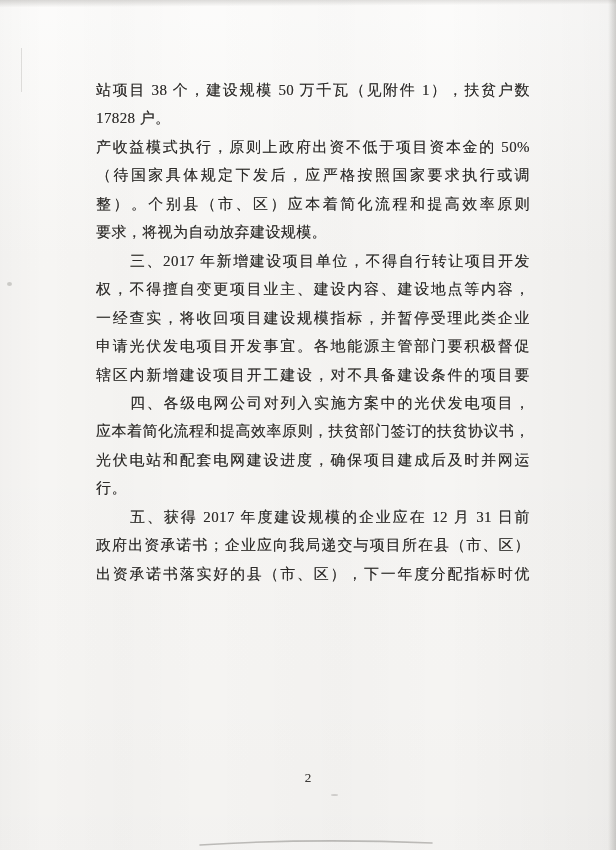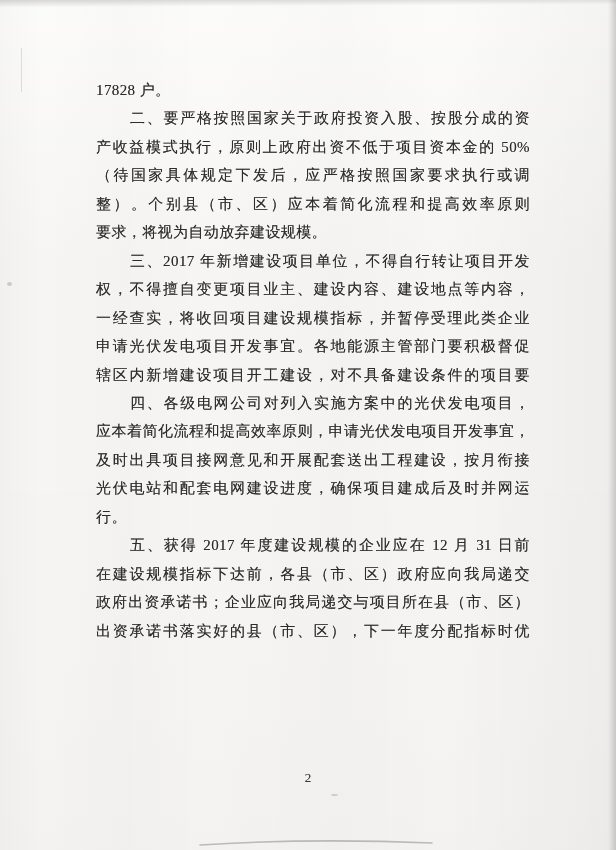--- a/index.html
+++ b/index.html
@@ -85,37 +85,35 @@
   <div class="right-edge"></div>
   <div class="left-streak"></div>
   <div class="speck"></div>
   <div class="speck2"></div>
 
   <svg class="bottom-curve" width="250" height="16" viewBox="0 0 250 16">
     <path d="M 10 11 Q 120 4 242 9" fill="none" stroke="rgba(120,118,114,0.45)" stroke-width="1.6" stroke-linecap="round"></path>
   </svg>
 
   <div class="textblock">
+    <div class="line fill">站项目 38 个，建设规模 50 万千瓦（见附件 1），扶贫户数</div>
     <div class="line">17828 户。</div>
-    <div class="line fill indent">二、要严格按照国家关于政府投资入股、按股分成的资</div>
     <div class="line fill">产收益模式执行，原则上政府出资不低于项目资本金的 50%</div>
     <div class="line fill">（待国家具体规定下发后，应严格按照国家要求执行或调</div>
     <div class="line fill">整）。个别县（市、区）应本着简化流程和提高效率原则</div>
     <div class="line">要求，将视为自动放弃建设规模。</div>
     <div class="line fill indent">三、2017 年新增建设项目单位，不得自行转让项目开发</div>
     <div class="line fill">权，不得擅自变更项目业主、建设内容、建设地点等内容，</div>
     <div class="line fill">一经查实，将收回项目建设规模指标，并暂停受理此类企业</div>
     <div class="line fill">申请光伏发电项目开发事宜。各地能源主管部门要积极督促</div>
     <div class="line fill">辖区内新增建设项目开工建设，对不具备建设条件的项目要</div>
     <div class="line fill indent">四、各级电网公司对列入实施方案中的光伏发电项目，</div>
-    <div class="line fill">应本着简化流程和提高效率原则，申请光伏发电项目开发事宜，</div>
-    <div class="line fill">及时出具项目接网意见和开展配套送出工程建设，按月衔接</div>
+    <div class="line fill">应本着简化流程和提高效率原则，扶贫部门签订的扶贫协议书，</div>
     <div class="line fill">光伏电站和配套电网建设进度，确保项目建成后及时并网运</div>
     <div class="line">行。</div>
     <div class="line fill indent">五、获得 2017 年度建设规模的企业应在 12 月 31 日前</div>
-    <div class="line fill">在建设规模指标下达前，各县（市、区）政府应向我局递交</div>
     <div class="line fill">政府出资承诺书；企业应向我局递交与项目所在县（市、区）</div>
     <div class="line fill">出资承诺书落实好的县（市、区），下一年度分配指标时优</div>
   </div>
 
   <div class="pagenum">2</div>
 
 </div>
 
 </body></html>

